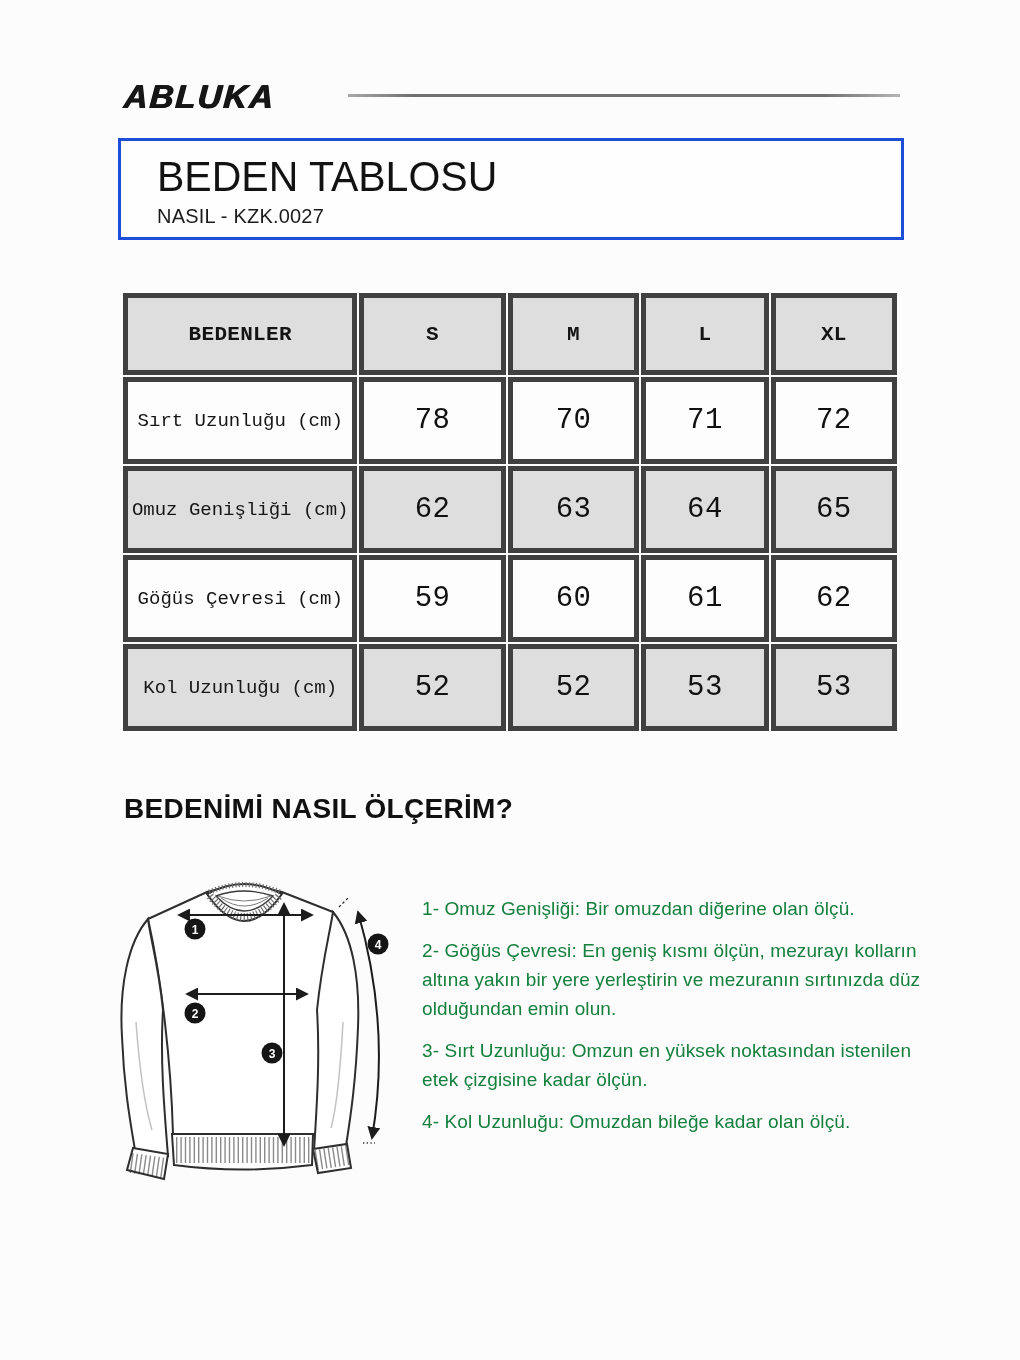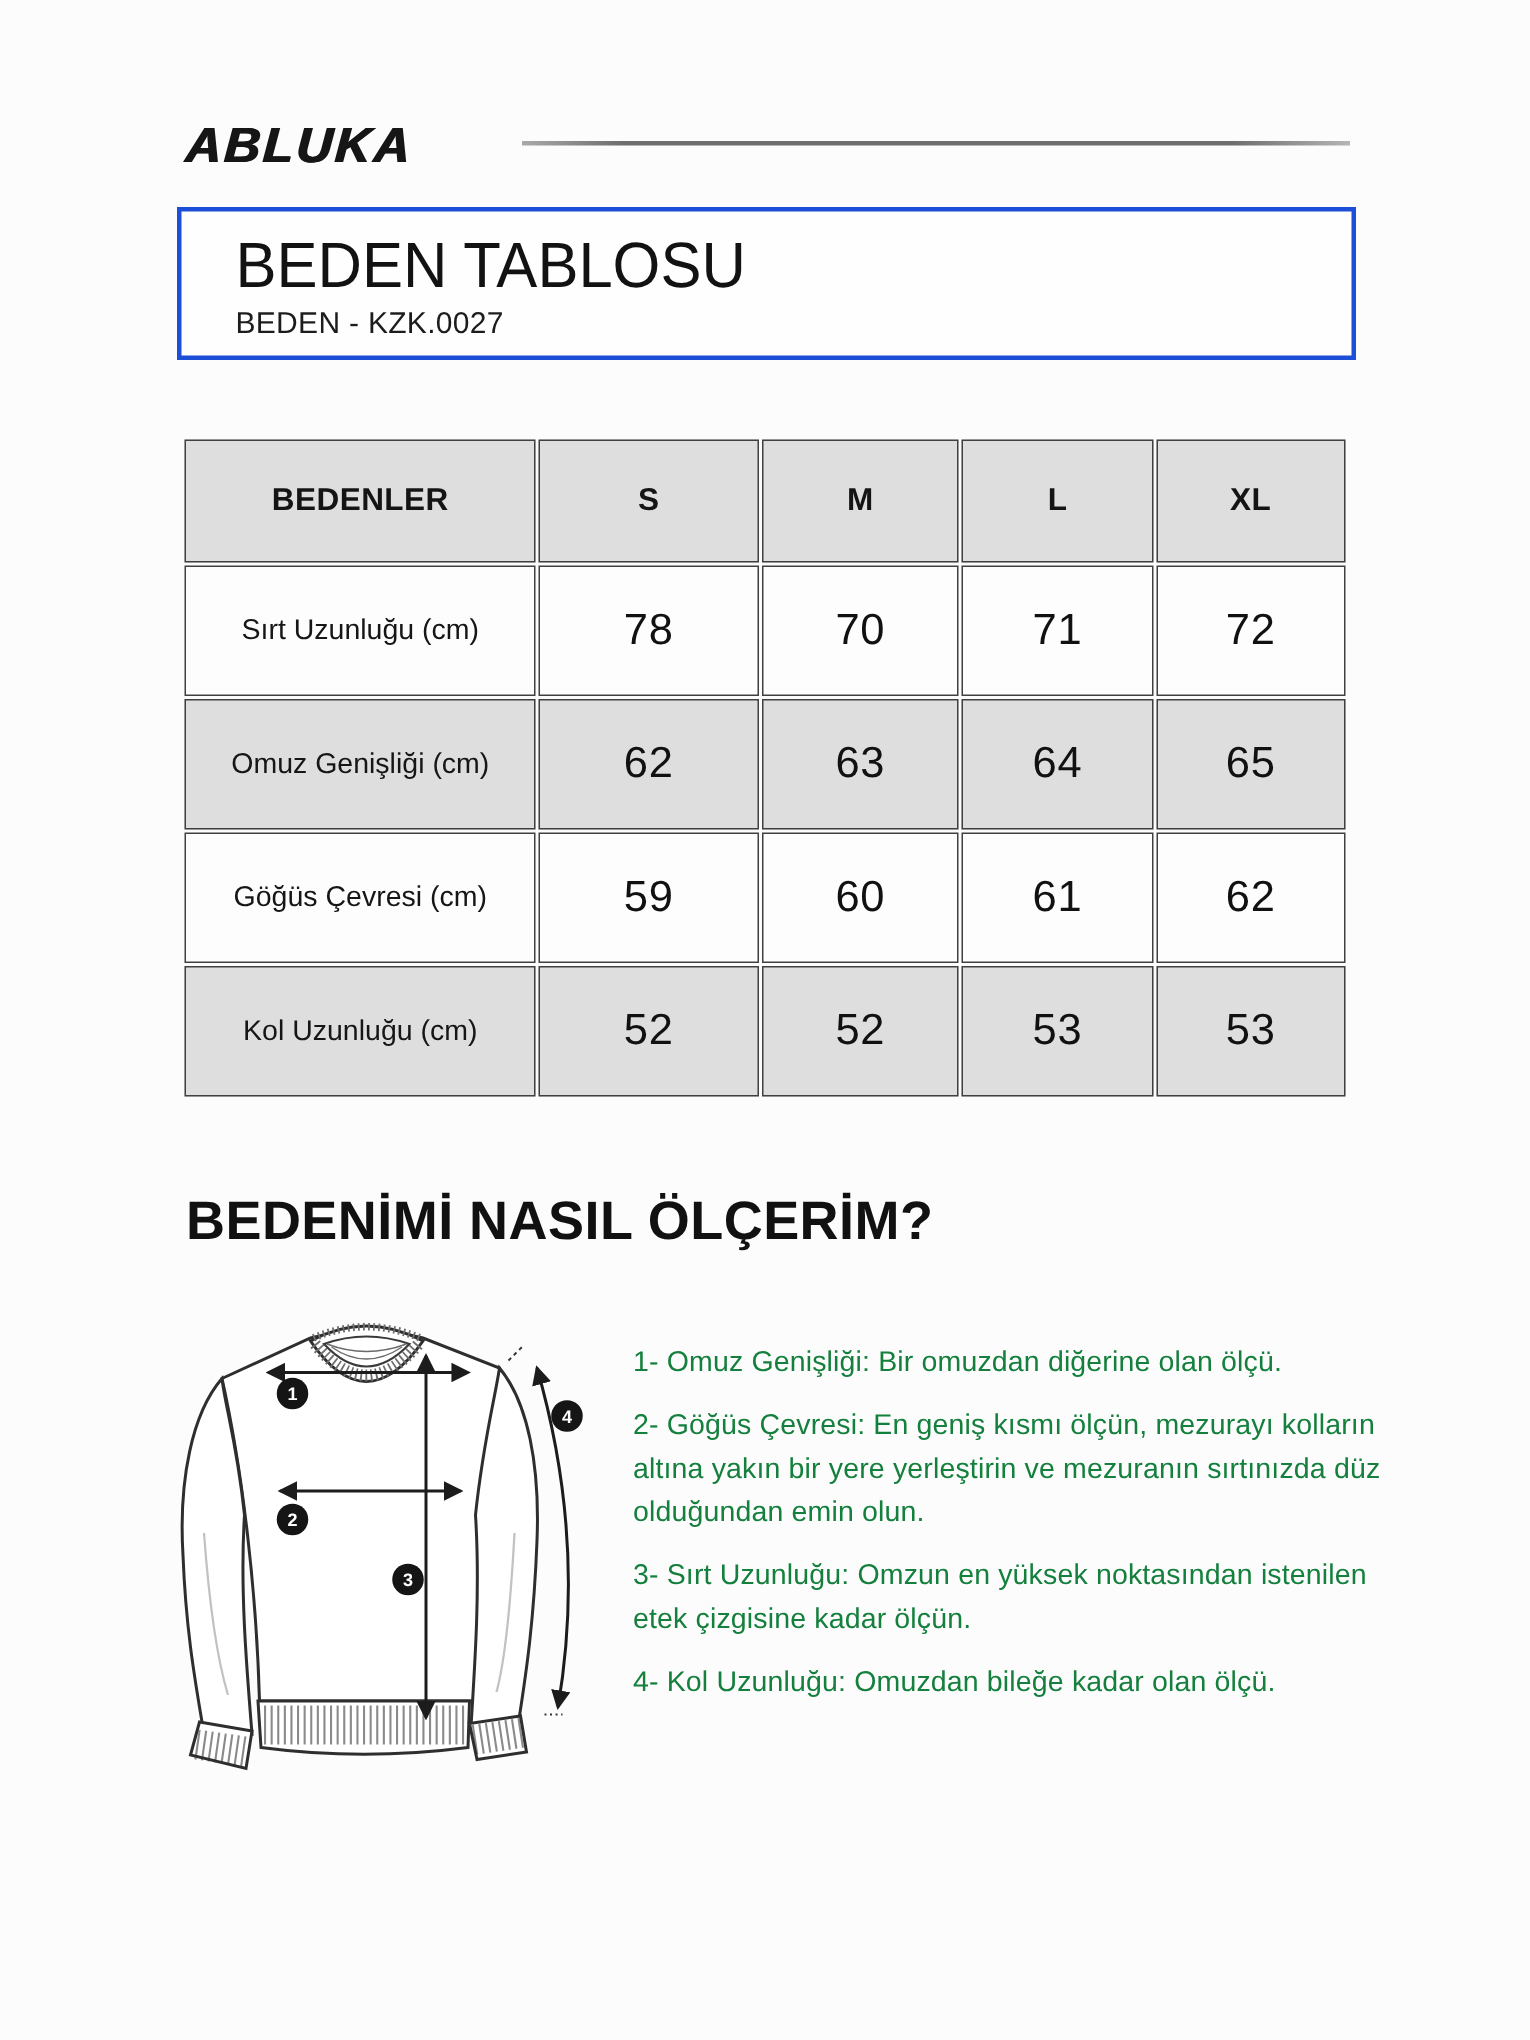--- a/index.html
+++ b/index.html
@@ -39,51 +39,51 @@
   }
   .title-box .subtitle { font-size:20px; color:#1c1c1c; margin-top:6px; letter-spacing:0.2px; }
 
   
   .size-table-wrap { left:121px; top:291px; width:778px; }
   table.size-table {
     width:100%; table-layout:fixed;
     border-collapse:separate; border-spacing:2px;
   }
   table.size-table th, table.size-table td {
-    border:1px solid #404040;
-    text-align:center; vertical-align:middle;
+    border:5px solid #404040;
+    text-align:center; vertical-align:middle;font-family:Liberation Mono, monospace;
   }
   table.size-table th { height:82px; font-size:21px; font-weight:bold; letter-spacing:0.3px; }
   table.size-table td { height:87px; }
   td.cell-label { font-size:19px; font-weight:400; color:#161616; }
   td.cell-val   { font-size:29px; font-weight:400; color:#111; letter-spacing:0.5px; }
   .bg-g { background:#dedede; }
   .bg-w { background:#fdfdfd; }
 
   
   .howto-heading {
     left:124px; top:793px;
-    font-size:36px; font-weight:800; letter-spacing:0.3px; color:#111;
+    font-size:28px; font-weight:800; letter-spacing:0.3px; color:#111;
   }
   .diagram { left:100px; top:862px; }
   .instructions { left:422px; top:894px; width:500px; }
   .instructions p {
     font-size:19px; line-height:29px; color:#15803d;
     margin-bottom:13px; letter-spacing:0.1px;
   }
 </style>
 </head>
 <body>
 
 <div class="abs logo">ABLUKA</div>
 <div class="abs header-rule"></div>
 
 <div class="abs title-box">
   <h1>BEDEN TABLOSU</h1>
-  <div class="subtitle">BEDEN - KZK.0027</div>
+  <div class="subtitle">NASIL - KZK.0027</div>
 </div>
 
 <div class="abs size-table-wrap">
   <table class="size-table">
     <colgroup>
       <col style="width:30.6%">
         <col style="width:19.1%">
         <col style="width:17.2%">
       <col style="width:16.6%">
         <col style="width:16.5%">

